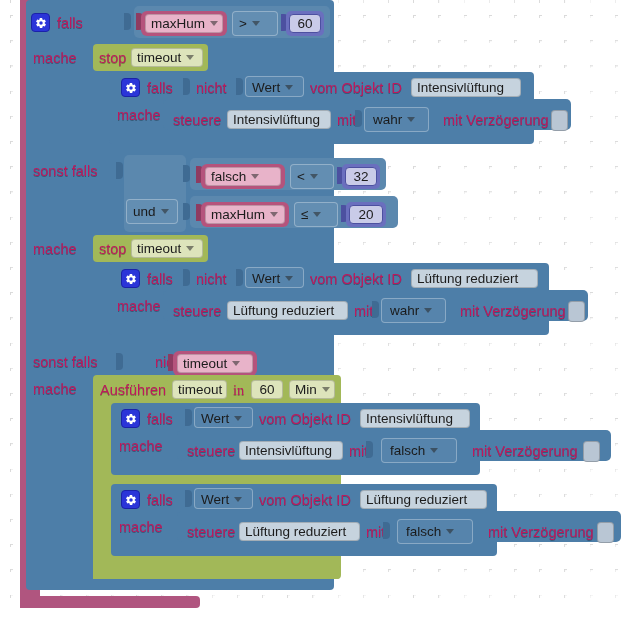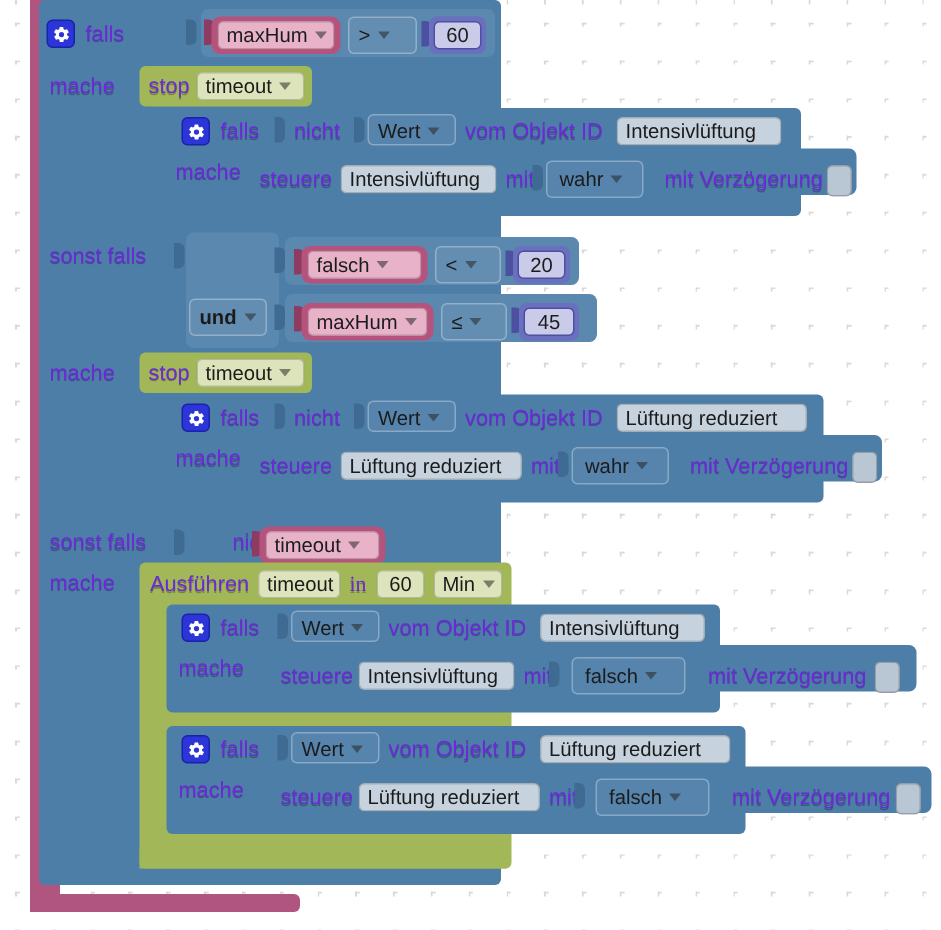--- a/index.html
+++ b/index.html
@@ -35,21 +35,21 @@
   
   .c-control{background:#4d7ea8;}        
   .c-timeouts{background:#a2b858;}       
   .c-trigger{background:#5ba35b;}        
   .c-system{background:#b0557f;}         
   .c-var{background:#b5537c;}            
   .c-num{background:#6a6fbe;}            
 
   
   .lbl{
-    color:#6d28d9;font-size:14.5px;line-height:1;
+    color:#be185d;font-size:14.5px;line-height:1;
     position:absolute;white-space:nowrap;
     text-shadow:0 1px 0 rgba(0,0,0,.28);
   }
 
   
   .field{
     position:absolute;display:flex;align-items:center;
     height:19px;border-radius:4px;padding:0 5px;
     font-size:13.5px;color:#1b1b1b;white-space:nowrap;
     background:#c6d3de;border:1px solid rgba(0,0,0,.18);
@@ -180,61 +180,61 @@
   <span class="arw"></span>
 </div>
 <div class="lbl" style="left:443px;top:113px;">mit Verzögerung</div>
 <div class="socket" style="left:551px;top:110px;"></div>
 
 <div class="lbl" style="left:33px;top:164px;">sonst falls</div>
 <div class="notch" style="left:116px;top:162px;"></div>
 
 <div class="blk c-shadowblue" style="left:124px;top:155px;width:62px;height:77px;border-radius:5px;"></div>
 <div class="shellfield" style="left:126px;top:199px;width:52px;height:25px;"></div>
-<div class="field" style="left:128px;top:202px;width:48px;background:transparent;border:none;font-weight:bold;">
+<div class="field" style="left:128px;top:202px;width:48px;background:transparent;border:none;">
   <span>und</span>
   <span class="arw"></span>
 </div>
 
 <div class="notch" style="left:183px;top:165px;"></div>
 <div class="valrow c-shadowblue" style="left:190px;top:158px;width:196px;height:32px;border-radius:5px;"></div>
 <div class="notch pink" style="left:196px;top:166px;"></div>
 <div class="blk c-var" style="left:201px;top:164px;width:84px;height:25px;border-radius:6px;"></div>
 <div class="field pinkish" style="left:205px;top:167px;width:76px;">
   <span>falsch</span>
   <span class="arw"></span>
 </div>
 <div class="shellfield" style="left:290px;top:164px;width:44px;height:25px;"></div>
 <div class="field" style="left:292px;top:167px;width:40px;background:transparent;border:none;">
   <span>&lt;</span>
   <span class="arw"></span>
 </div>
 <div class="notch purple" style="left:337px;top:167px;"></div>
 <div class="blk c-num" style="left:342px;top:164px;width:38px;height:25px;border-radius:5px;"></div>
 <div class="field numfield" style="left:345px;top:167px;width:32px;">
-  <span>20</span>
+  <span>32</span>
 </div>
 
 <div class="notch" style="left:183px;top:203px;"></div>
 <div class="valrow c-shadowblue" style="left:190px;top:196px;width:208px;height:32px;border-radius:5px;"></div>
 <div class="notch pink" style="left:196px;top:204px;"></div>
 <div class="blk c-var" style="left:201px;top:202px;width:88px;height:25px;border-radius:6px;"></div>
 <div class="field pinkish" style="left:205px;top:205px;width:80px;">
   <span>maxHum</span>
   <span class="arw"></span>
 </div>
 <div class="shellfield" style="left:294px;top:202px;width:44px;height:25px;"></div>
 <div class="field" style="left:296px;top:205px;width:40px;background:transparent;border:none;">
   <span>≤</span>
   <span class="arw"></span>
 </div>
 <div class="notch purple" style="left:341px;top:205px;"></div>
 <div class="blk c-num" style="left:346px;top:202px;width:40px;height:25px;border-radius:5px;"></div>
 <div class="field numfield" style="left:349px;top:205px;width:34px;">
-  <span>45</span>
+  <span>20</span>
 </div>
 
 <div class="lbl" style="left:33px;top:242px;">mache</div>
 <div class="blk c-timeouts" style="left:93px;top:235px;width:115px;height:27px;border-radius:4px;"></div>
 <div class="lbl" style="left:99px;top:242px;">stop</div>
 <div class="field light-olive" style="left:131px;top:239px;width:72px;">
   <span>timeout</span>
   <span class="arw"></span>
 </div>
 

